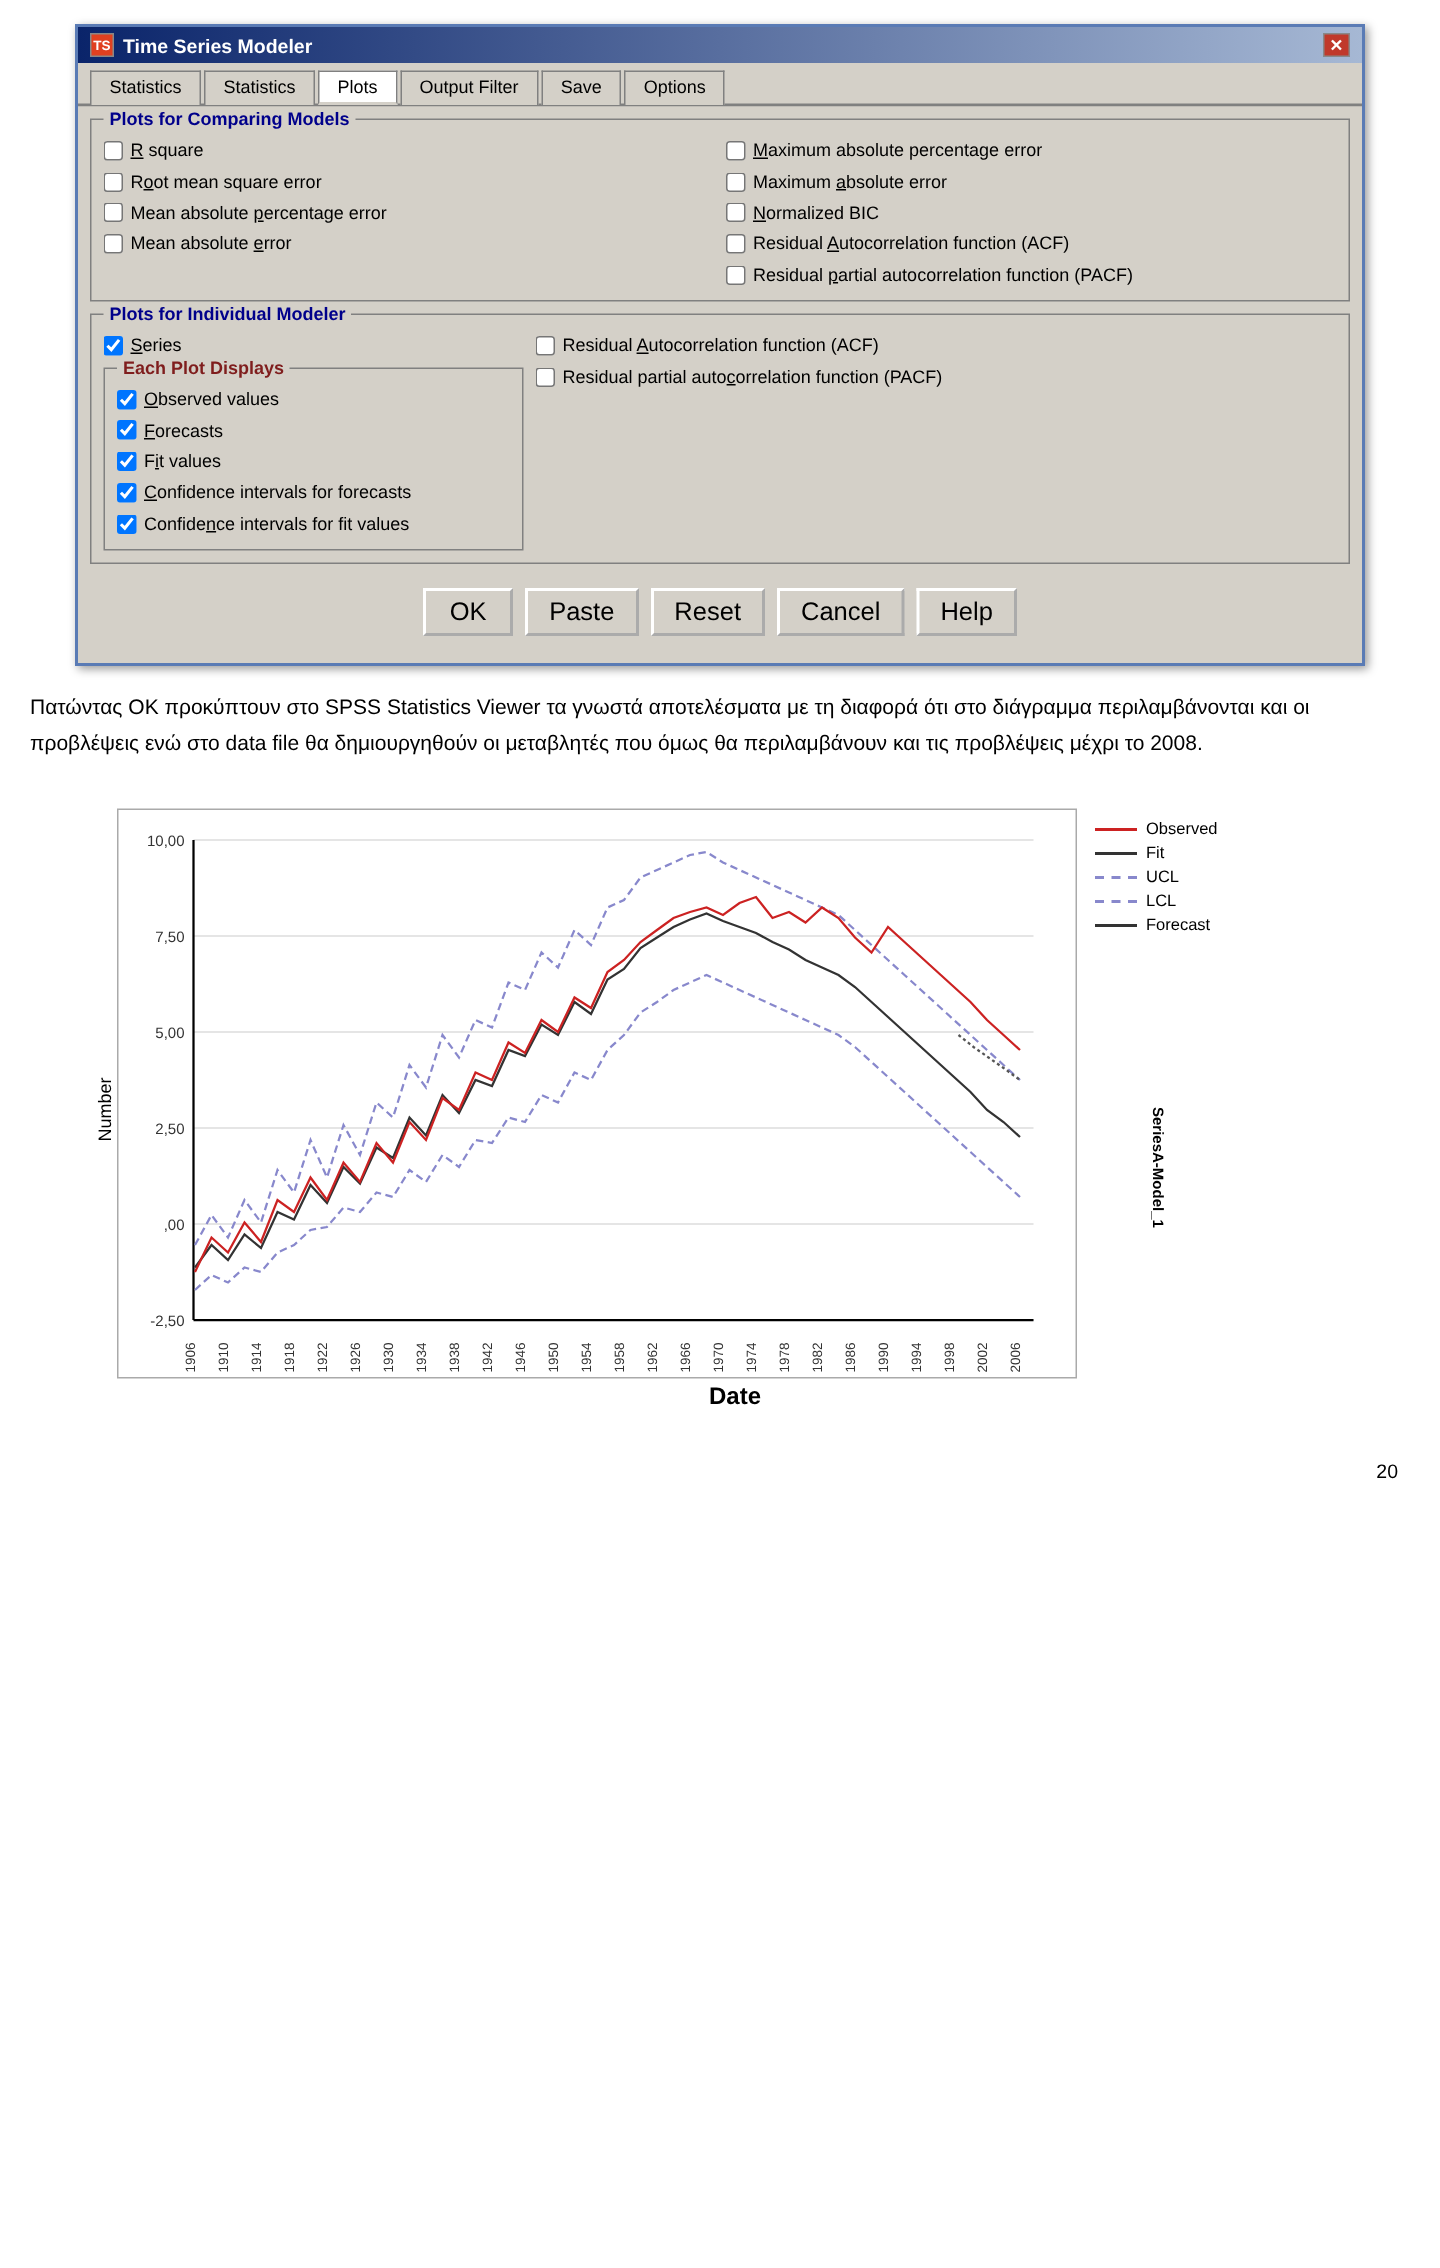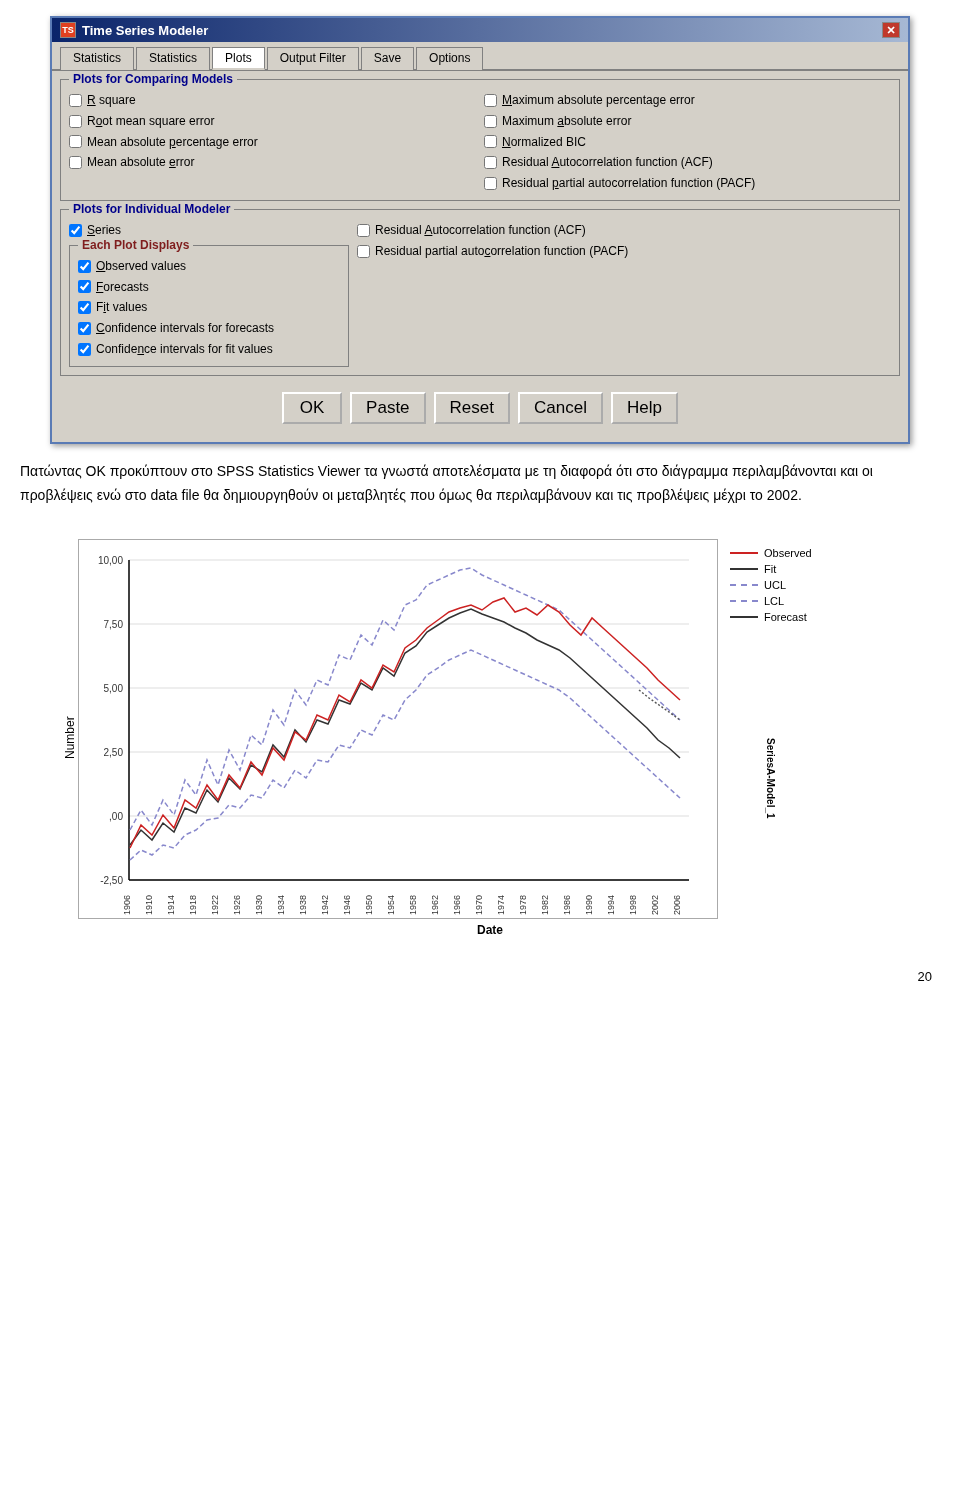--- a/index.html
+++ b/index.html
@@ -251,21 +251,21 @@
       gap: 6px;
     }
 
     .legend-line {
       width: 28px;
       height: 2px;
     }
 
     .chart-x-label {
       text-align: center;
-      font-size: 12px;
+      font-size: 16px;
       font-weight: bold;
       margin-top: 4px;
     }
 
     .series-label-vert {
       writing-mode: vertical-rl;
       font-size: 11px;
       font-weight: bold;
       display: flex;
       align-items: center;
@@ -398,21 +398,21 @@
       <button class="dialog-btn">OK</button>
       <button class="dialog-btn">Paste</button>
       <button class="dialog-btn">Reset</button>
       <button class="dialog-btn">Cancel</button>
       <button class="dialog-btn">Help</button>
     </div>
   </div>
 </div>
 
 <div class="greek-text">
-  <span>Πατώντας OK προκύπτουν στο SPSS Statistics Viewer τα γνωστά αποτελέσματα με τη διαφορά ότι στο διάγραμμα περιλαμβάνονται και οι προβλέψεις ενώ στο data file θα δημιουργηθούν οι μεταβλητές που όμως θα περιλαμβάνουν και τις προβλέψεις μέχρι το 2002.</span>
+  <span>Πατώντας OK προκύπτουν στο SPSS Statistics Viewer τα γνωστά αποτελέσματα με τη διαφορά ότι στο διάγραμμα περιλαμβάνονται και οι προβλέψεις ενώ στο data file θα δημιουργηθούν οι μεταβλητές που όμως θα περιλαμβάνουν και τις προβλέψεις μέχρι το 2008.</span>
 </div>
 
 <div class="chart-container">
   <div class="chart-wrapper">
 
     <div class="chart-y-label">Number</div>
 
     <div class="chart-main">
       <div class="chart-svg-area">
 

